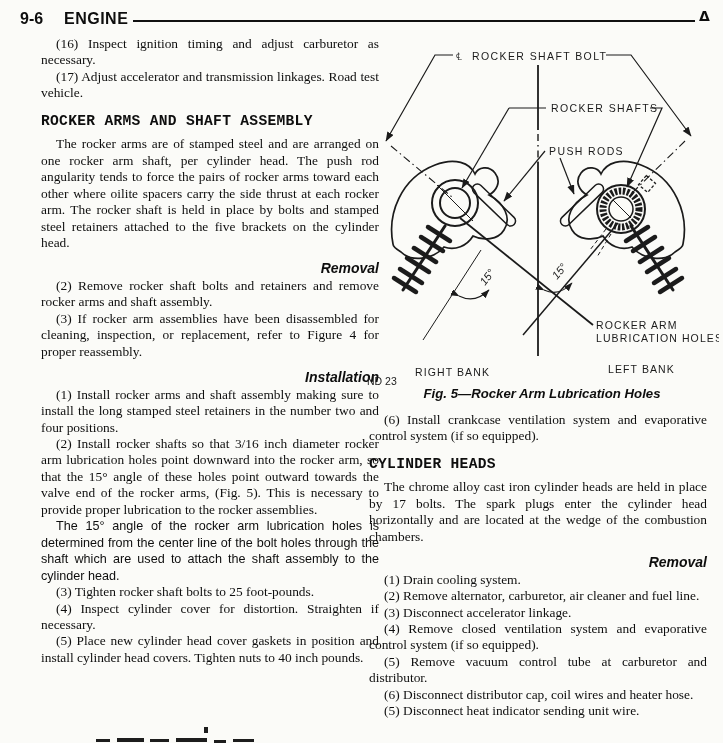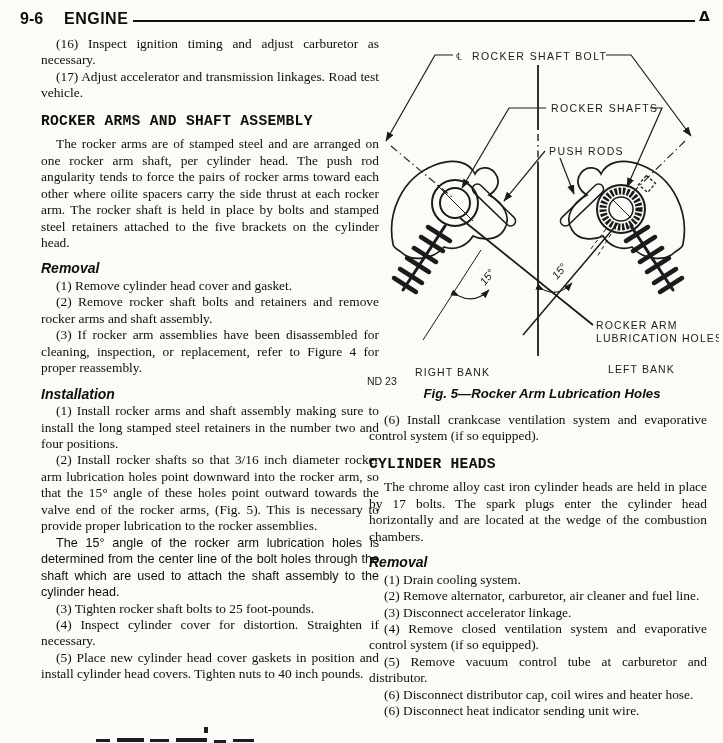--- a/index.html
+++ b/index.html
@@ -13,21 +13,21 @@
   .hdr-title{position:absolute;left:64px;top:2px;font-family:"Liberation Sans",sans-serif;font-weight:700;font-size:16px;letter-spacing:.5px;}
   .hdr-rule{position:absolute;left:133px;top:12px;width:562px;height:2.4px;background:#111;}
   .hdr-tri{position:absolute;left:699px;top:0px;font-family:"DejaVu Sans",sans-serif;font-weight:700;font-size:14px;}
   .col{position:absolute;width:338px;font-size:13.4px;line-height:16.45px;text-align:justify;}
   #left-col{left:20px;top:36px;margin-left:21px;}
   #right-col{left:369px;top:412px;}
   .col p{margin:0;text-indent:15px;}
   .h1{font-family:Liberation Mono, monospace;font-weight:700;font-size:14.6px;letter-spacing:.3px;
       margin:11px 0 7px 0;text-align:left;}
   .h2{font-family:"Liberation Sans",sans-serif;font-weight:700;font-style:italic;font-size:14px;
-      margin:9px 0 1px 0;text-align:left;}
+      margin:9px 0 1px 0;text-align:right;}
   .bold-note{font-family:"Liberation Sans",sans-serif;font-weight:400;font-size:12.6px;line-height:16.45px;}
   .fig-caption{position:absolute;left:373px;top:386px;width:338px;text-align:center;
       font-family:"Liberation Sans",sans-serif;font-weight:700;font-style:italic;font-size:13.2px;}
   svg{position:absolute;left:363px;top:38px;}
   svg .ln{stroke:#1b1b1b;fill:none;}
   svg text{fill:#1b1b1b;font-family:"Liberation Sans",sans-serif;}
   .flabel{font-size:10.5px;letter-spacing:1.4px;font-weight:500;}
   .fsmall{font-size:10.5px;letter-spacing:1.1px;}
   .fangle{font-size:11px;font-style:italic;}
   .frag{position:absolute;background:#1d1d1d;}
@@ -43,21 +43,20 @@
 </div>
 
 <div class="col" id="left-col">
   <p>(16) Inspect ignition timing and adjust carburetor as necessary.</p>
   <p>(17) Adjust accelerator and transmission linkages. Road test vehicle.</p>
 
   <div class="h1">ROCKER ARMS AND SHAFT ASSEMBLY</div>
   <p>The rocker arms are of stamped steel and are arranged on one rocker arm shaft, per cylinder head. The push rod angularity tends to force the pairs of rocker arms toward each other where oilite spacers carry the side thrust at each rocker arm. The rocker shaft is held in place by bolts and stamped steel retainers attached to the five brackets on the cylinder head.</p>
 
   <div class="h2">Removal</div>
-  <p>(1) Remove cylinder head cover and gasket.</p>
   <p>(2) Remove rocker shaft bolts and retainers and remove rocker arms and shaft assembly.</p>
   <p>(3) If rocker arm assemblies have been disassembled for cleaning, inspection, or replacement, refer to Figure 4 for proper reassembly.</p>
 
   <div class="h2">Installation</div>
   <p>(1) Install rocker arms and shaft assembly making sure to install the long stamped steel retainers in the number two and four positions.</p>
   <p>(2) Install rocker shafts so that 3/16 inch diameter rocker arm lubrication holes point downward into the rocker arm, so that the 15° angle of these holes point outward towards the valve end of the rocker arms, (Fig. 5). This is necessary to provide proper lubrication to the rocker assemblies.</p>
   <p class="bold-note">The 15° angle of the rocker arm lubrication holes is determined from the center line of the bolt holes through the shaft which are used to attach the shaft assembly to the cylinder head.</p>
   <p>(3) Tighten rocker shaft bolts to 25 foot-pounds.</p>
   <p>(4) Inspect cylinder cover for distortion. Straighten if necessary.</p>
   <p>(5) Place new cylinder head cover gaskets in position and install cylinder head covers. Tighten nuts to 40 inch pounds.</p>
@@ -179,14 +178,14 @@
   <div class="h1">CYLINDER HEADS</div>
   <p>The chrome alloy cast iron cylinder heads are held in place by 17 bolts. The spark plugs enter the cylinder head horizontally and are located at the wedge of the combustion chambers.</p>
 
   <div class="h2">Removal</div>
   <p>(1) Drain cooling system.</p>
   <p>(2) Remove alternator, carburetor, air cleaner and fuel line.</p>
   <p>(3) Disconnect accelerator linkage.</p>
   <p>(4) Remove closed ventilation system and evaporative control system (if so equipped).</p>
   <p>(5) Remove vacuum control tube at carburetor and distributor.</p>
   <p>(6) Disconnect distributor cap, coil wires and heater hose.</p>
-  <p>(6) Disconnect heat indicator sending unit wire.</p>
+  <p>(5) Disconnect heat indicator sending unit wire.</p>
 </div>
 
 </body></html>

